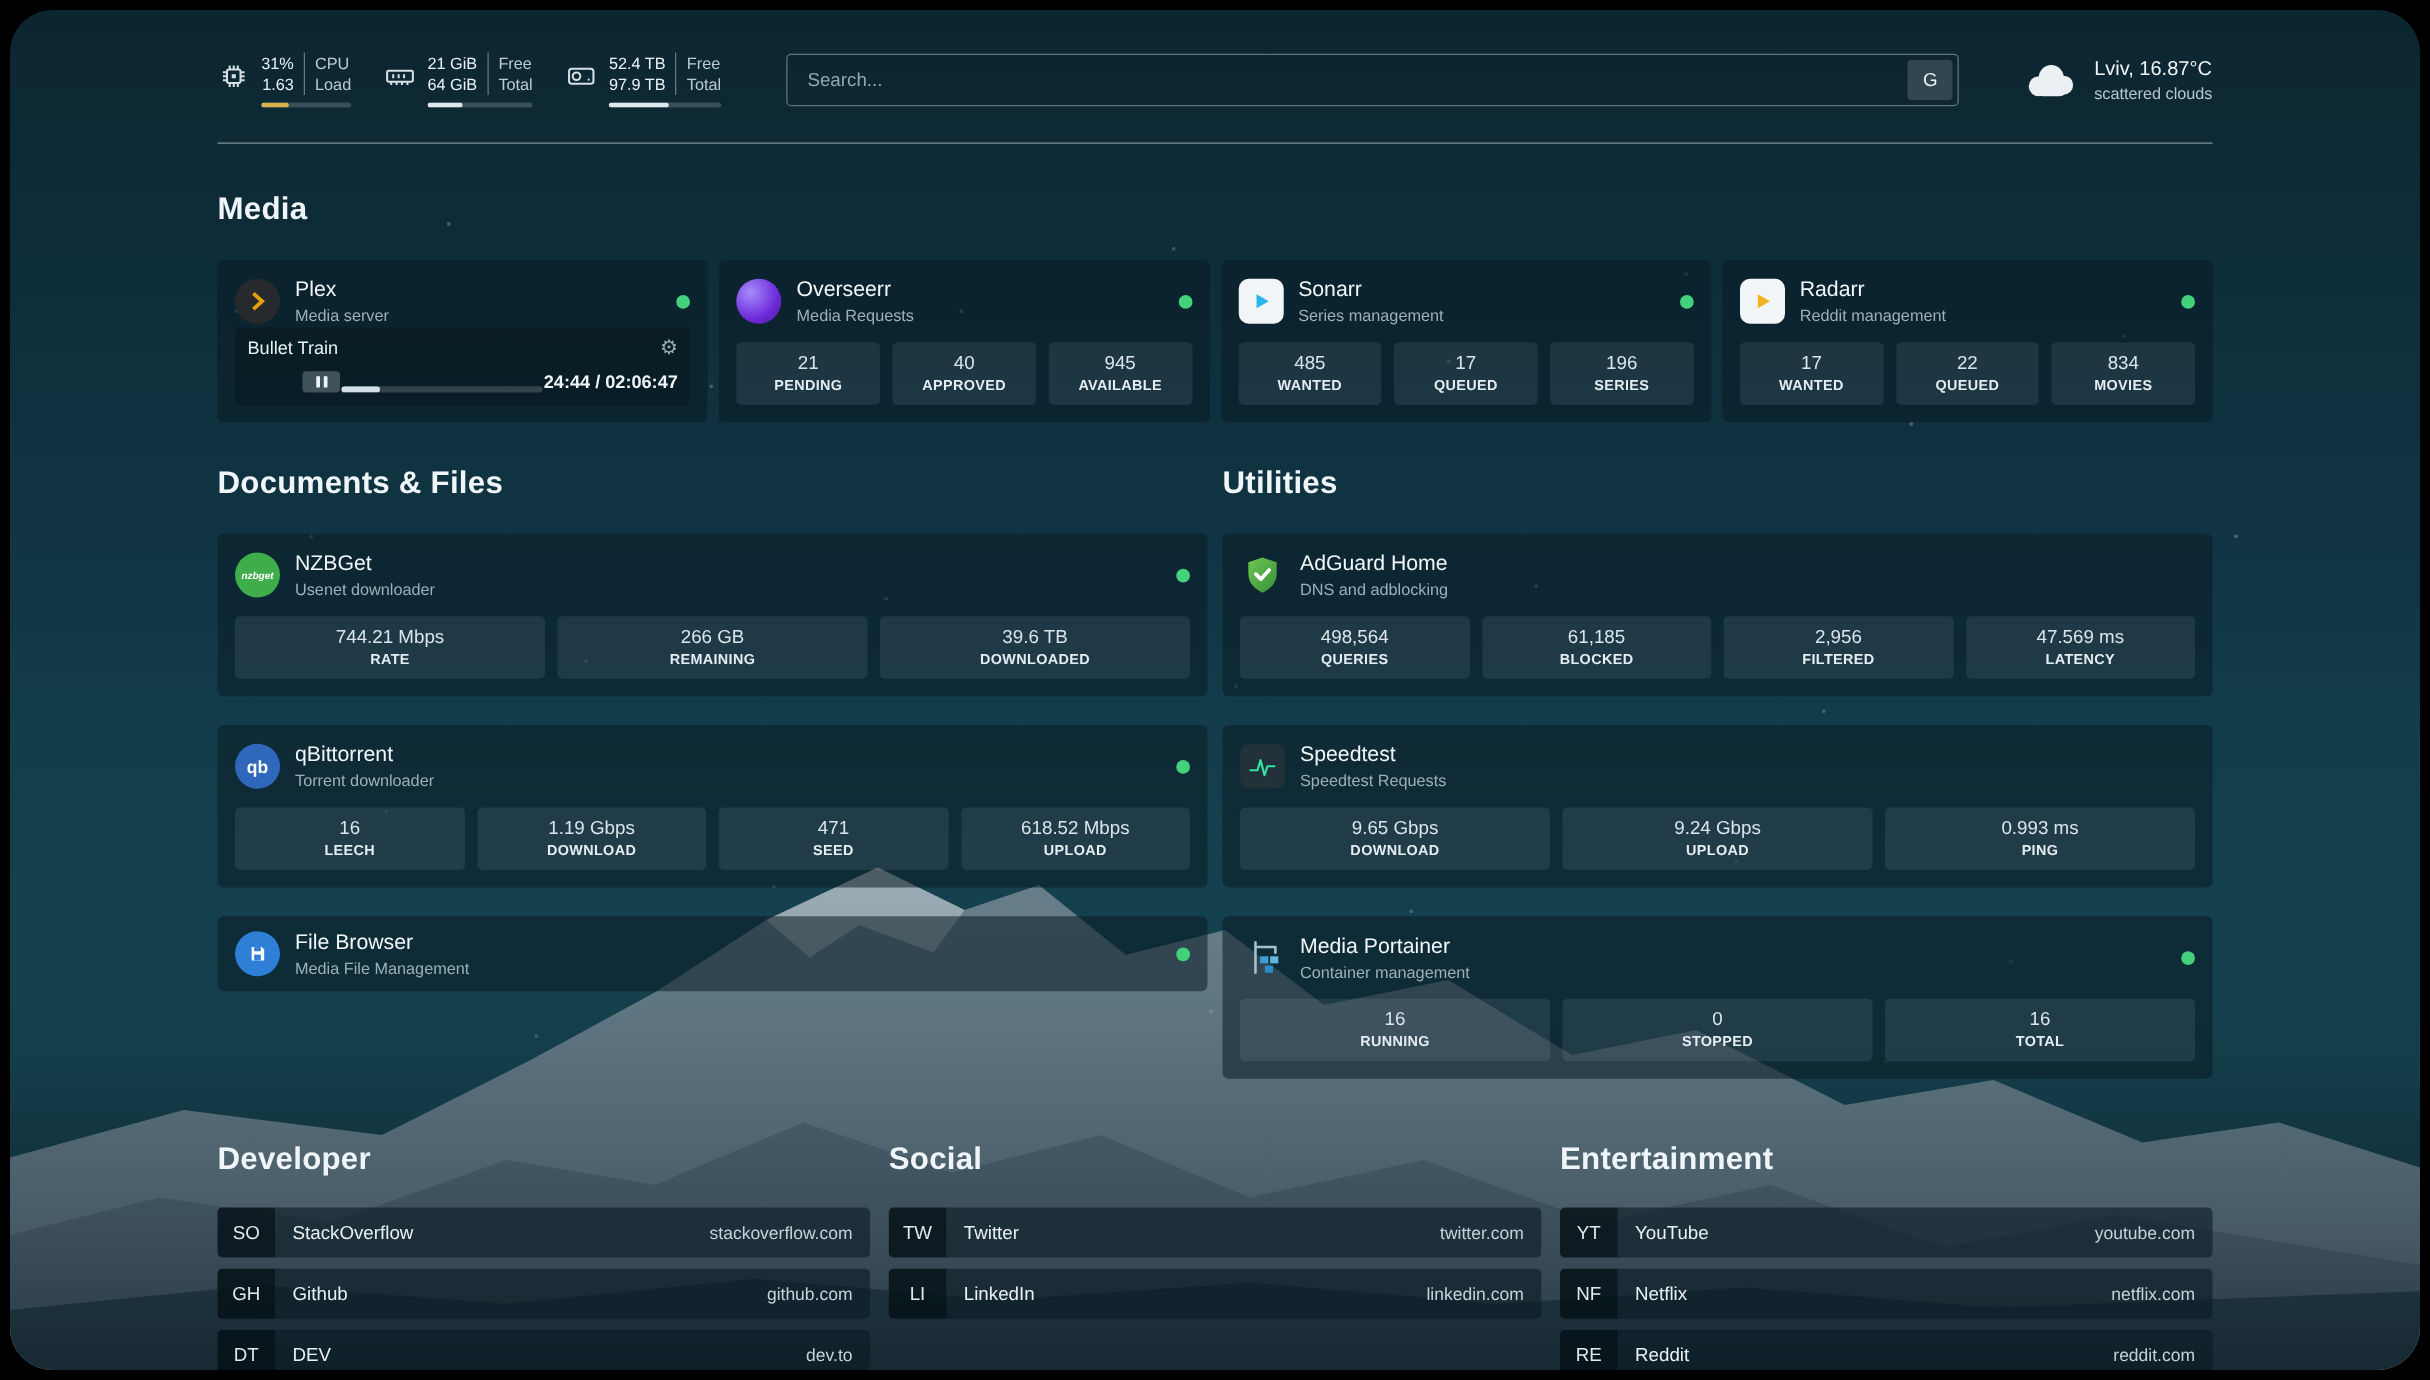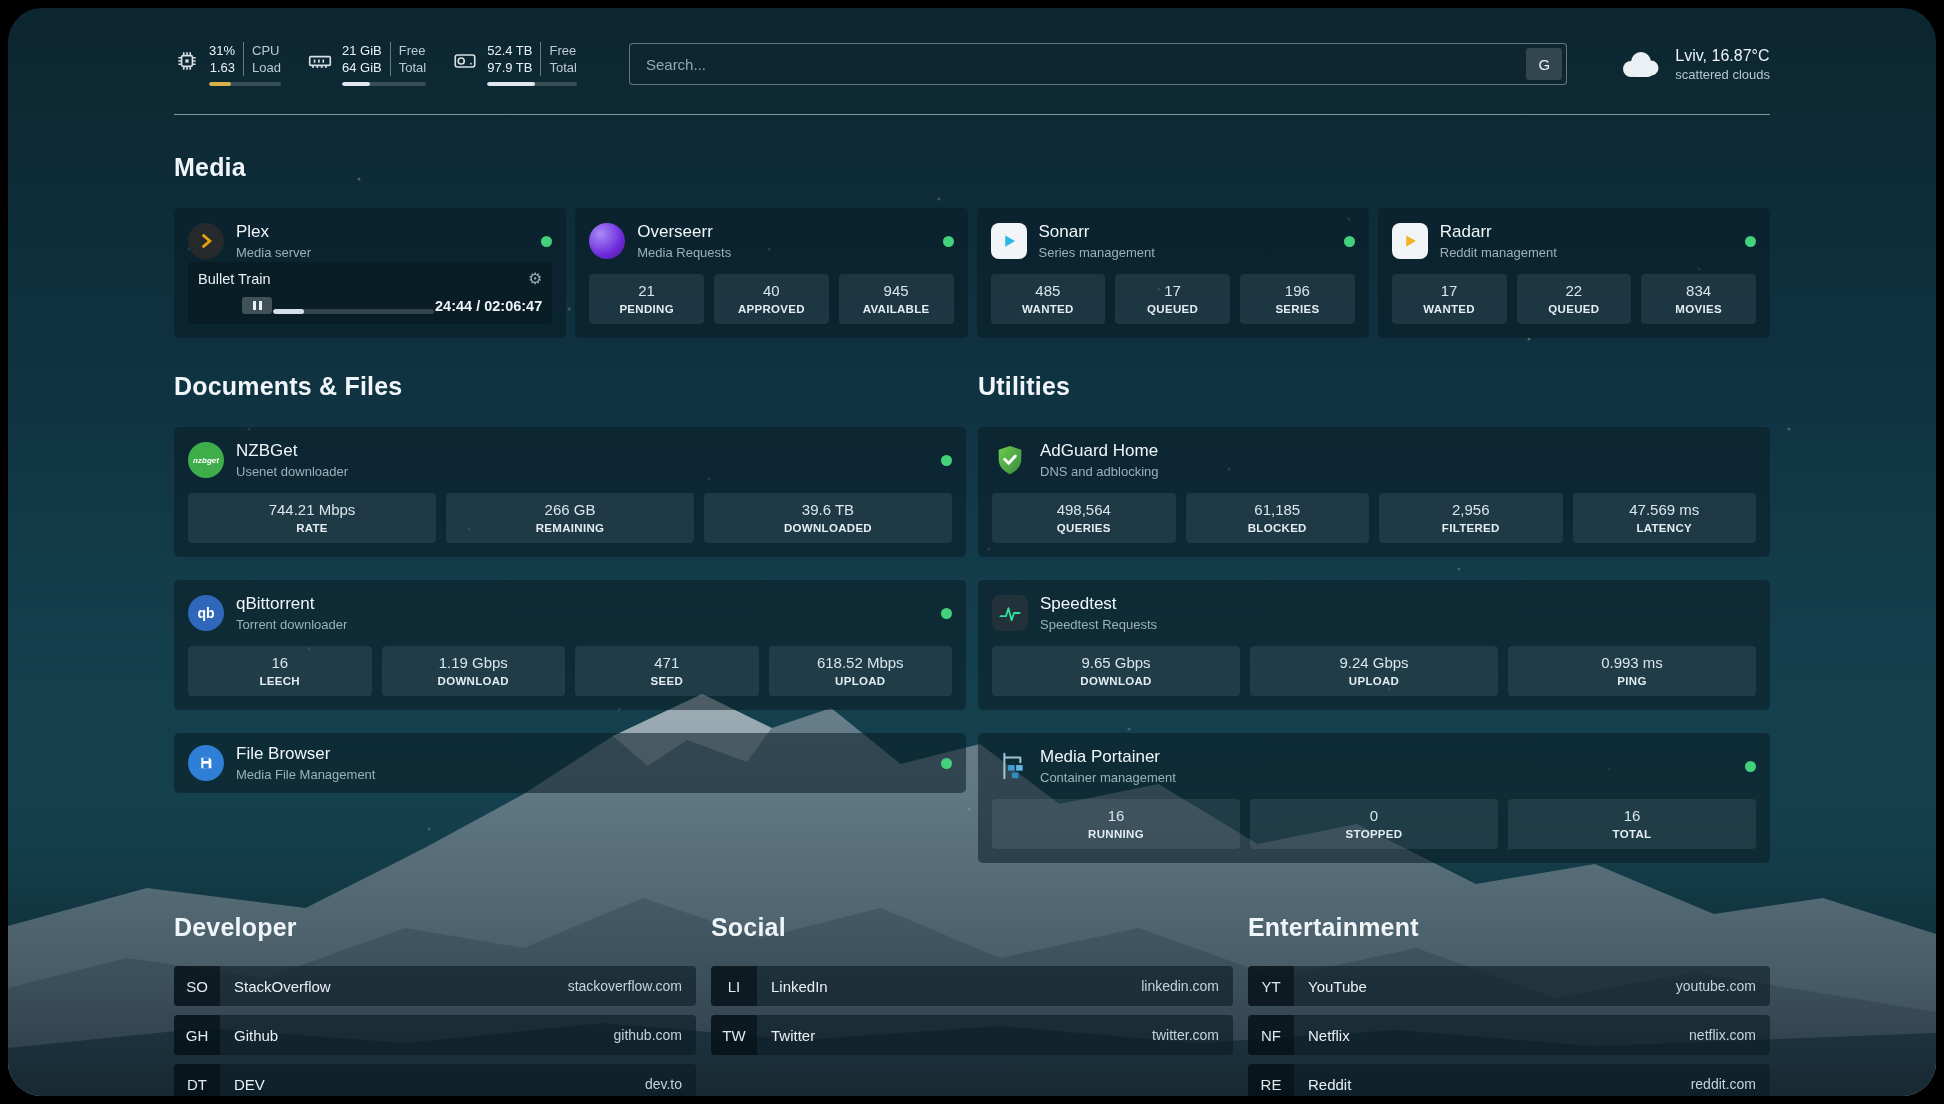--- a/index.html
+++ b/index.html
@@ -539,29 +539,29 @@
         <div class="link-row">
           <span class="link-abbr">DT</span>
           <span class="link-name">DEV</span>
           <span class="link-url">dev.to</span>
         </div>
       </div>
 
       <div class="links-col">
         <div class="section-heading">Social</div>
         <div class="link-row">
+          <span class="link-abbr">TW</span>
+          <span class="link-name">Twitter</span>
+          <span class="link-url">twitter.com</span>
+        </div>
+        <div class="link-row">
           <span class="link-abbr">LI</span>
           <span class="link-name">LinkedIn</span>
           <span class="link-url">linkedin.com</span>
         </div>
-        <div class="link-row">
-          <span class="link-abbr">TW</span>
-          <span class="link-name">Twitter</span>
-          <span class="link-url">twitter.com</span>
-        </div>
       </div>
 
       <div class="links-col">
         <div class="section-heading">Entertainment</div>
         <div class="link-row">
           <span class="link-abbr">YT</span>
           <span class="link-name">YouTube</span>
           <span class="link-url">youtube.com</span>
         </div>
         <div class="link-row">

